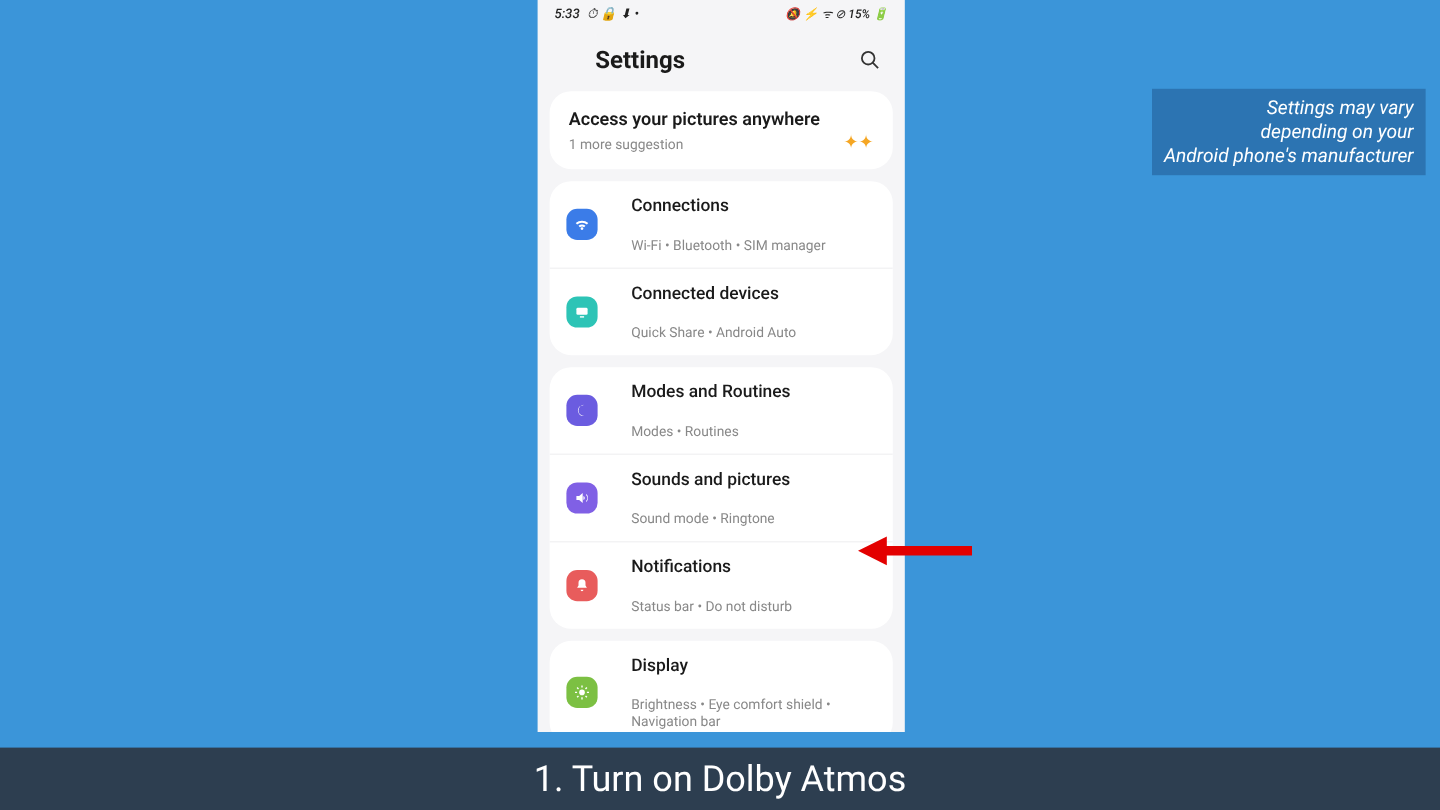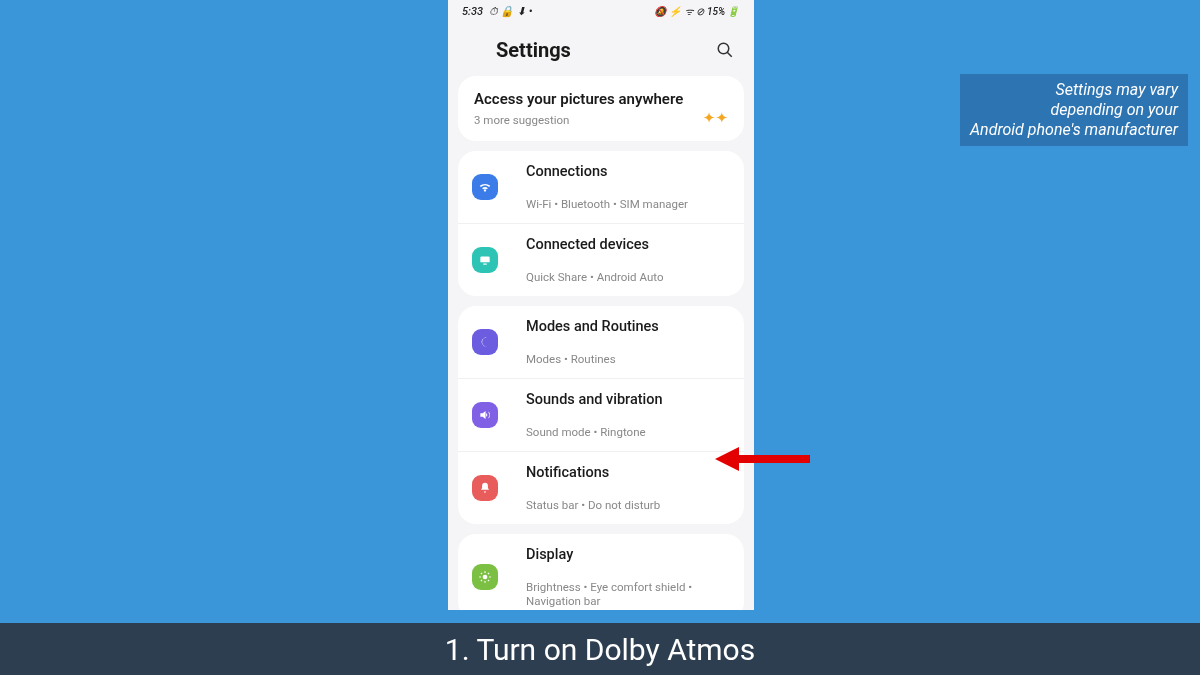--- a/index.html
+++ b/index.html
@@ -139,21 +139,21 @@
           <line x1="15" y1="15" x2="21" y2="21"></line>
         </svg>
     </span>
   </div>
 
   <div class="content">
 
     <div class="card suggestion-card">
       <div>
         <div class="suggestion-title">Access your pictures anywhere</div>
-        <div class="suggestion-sub">3 more suggestion</div>
+        <div class="suggestion-sub">1 more suggestion</div>
       </div>
       <div class="sparkle">✦✦</div>
     </div>
 
     <div class="card">
       <div class="item">
         <div class="item-icon ic-blue">
           <svg viewBox="0 0 24 24">
               <path d="M12 20a2 2 0 100-4 2 2 0 000 4zm-5-6a8 8 0 0110 0l-2 2a5 5 0 00-6 0zm-4-4a14 14 0 0118 0l-2 2a11 11 0 00-14 0z"></path>
             </svg>
@@ -189,21 +189,21 @@
           <div class="item-sub">Modes • Routines</div>
         </div>
       </div>
       <div class="item">
         <div class="item-icon ic-violet">
           <svg viewBox="0 0 24 24">
               <path d="M4 9v6h4l5 4V5L8 9H4zm12 3a3 3 0 00-2-2.8v5.6A3 3 0 0016 12zm2-6v2a6 6 0 010 8v2a8 8 0 000-12z"></path>
             </svg>
         </div>
         <div class="item-text">
-          <div class="item-title">Sounds and vibration</div>
+          <div class="item-title">Sounds and pictures</div>
           <div class="item-sub">Sound mode • Ringtone</div>
         </div>
       </div>
       <div class="item">
         <div class="item-icon ic-red">
           <svg viewBox="0 0 24 24">
               <path d="M12 3a5 5 0 00-5 5v4l-2 3h14l-2-3V8a5 5 0 00-5-5zm-2 15a2 2 0 004 0h-4z"></path>
             </svg>
         </div>
         <div class="item-text">

